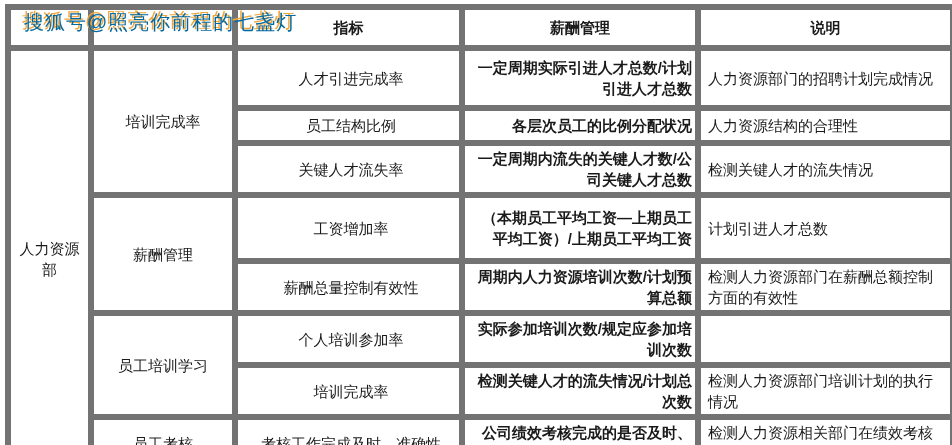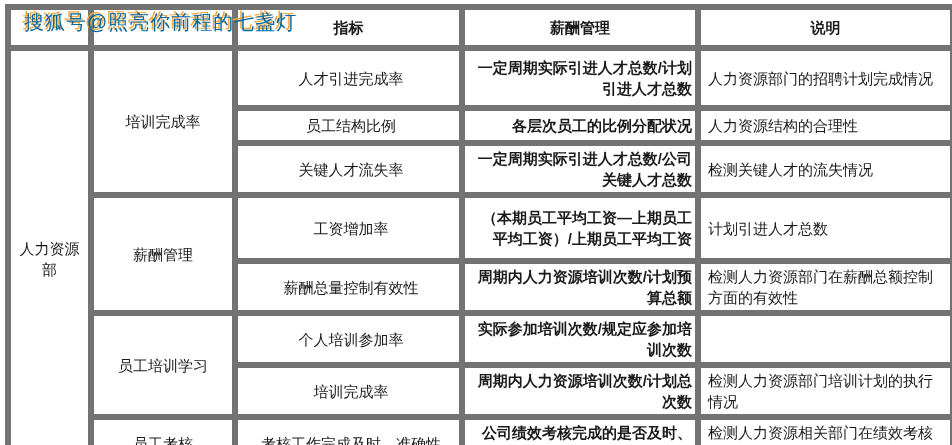--- a/index.html
+++ b/index.html
@@ -100,21 +100,21 @@
       <td class="def">一定周期实际引进人才总数/计划引进人才总数</td>
       <td class="desc">人力资源部门的招聘计划完成情况</td>
     </tr>
     <tr style="height:35px">
       <td class="ind">员工结构比例</td>
       <td class="def">各层次员工的比例分配状况</td>
       <td class="desc">人力资源结构的合理性</td>
     </tr>
     <tr style="height:52px">
       <td class="ind">关键人才流失率</td>
-      <td class="def">一定周期实际引进人才总数/公司关键人才总数</td>
+      <td class="def">一定周期内流失的关键人才数/公司关键人才总数</td>
       <td class="desc">检测关键人才的流失情况</td>
     </tr>
 
     <tr style="height:66px">
       <td class="cat" rowspan="2">薪酬管理</td>
       <td class="ind">工资增加率</td>
       <td class="def">（本期员工平均工资—上期员工平均工资）/上期员工平均工资</td>
       <td class="desc">计划引进人才总数</td>
     </tr>
     <tr style="height:40px">
@@ -124,21 +124,21 @@
     </tr>
 
     <tr style="height:42px">
       <td class="cat" rowspan="2">员工培训学习</td>
       <td class="ind">个人培训参加率</td>
       <td class="def">实际参加培训次数/规定应参加培训次数</td>
       <td class="desc"></td>
     </tr>
     <tr style="height:47px">
       <td class="ind">培训完成率</td>
-      <td class="def">周期内人力资源培训次数/计划总次数</td>
+      <td class="def">检测关键人才的流失情况/计划总次数</td>
       <td class="desc">检测人力资源部门培训计划的执行情况</td>
     </tr>
 
     <tr style="height:45px">
       <td class="cat">员工考核</td>
       <td class="ind">考核工作完成及时、准确性</td>
       <td class="def">公司绩效考核完成的是否及时、准确</td>
       <td class="desc">检测人力资源相关部门在绩效考核方面的有效性</td>
     </tr>
   </tbody>

